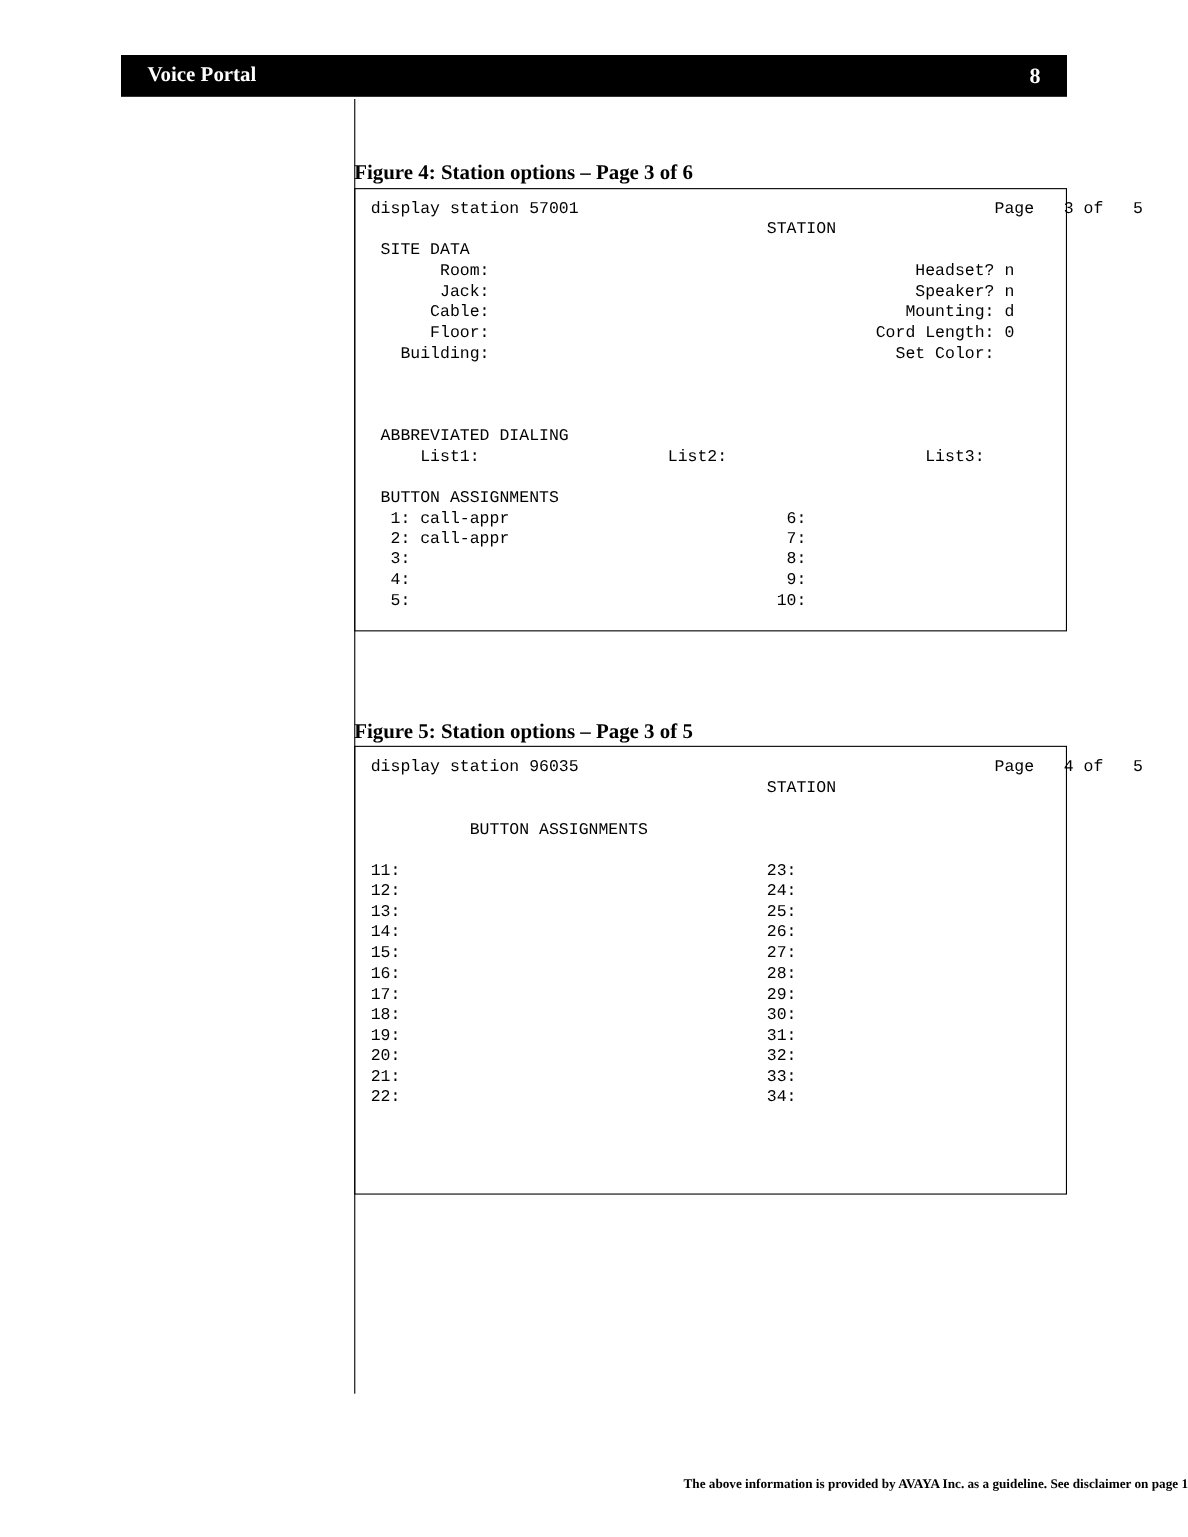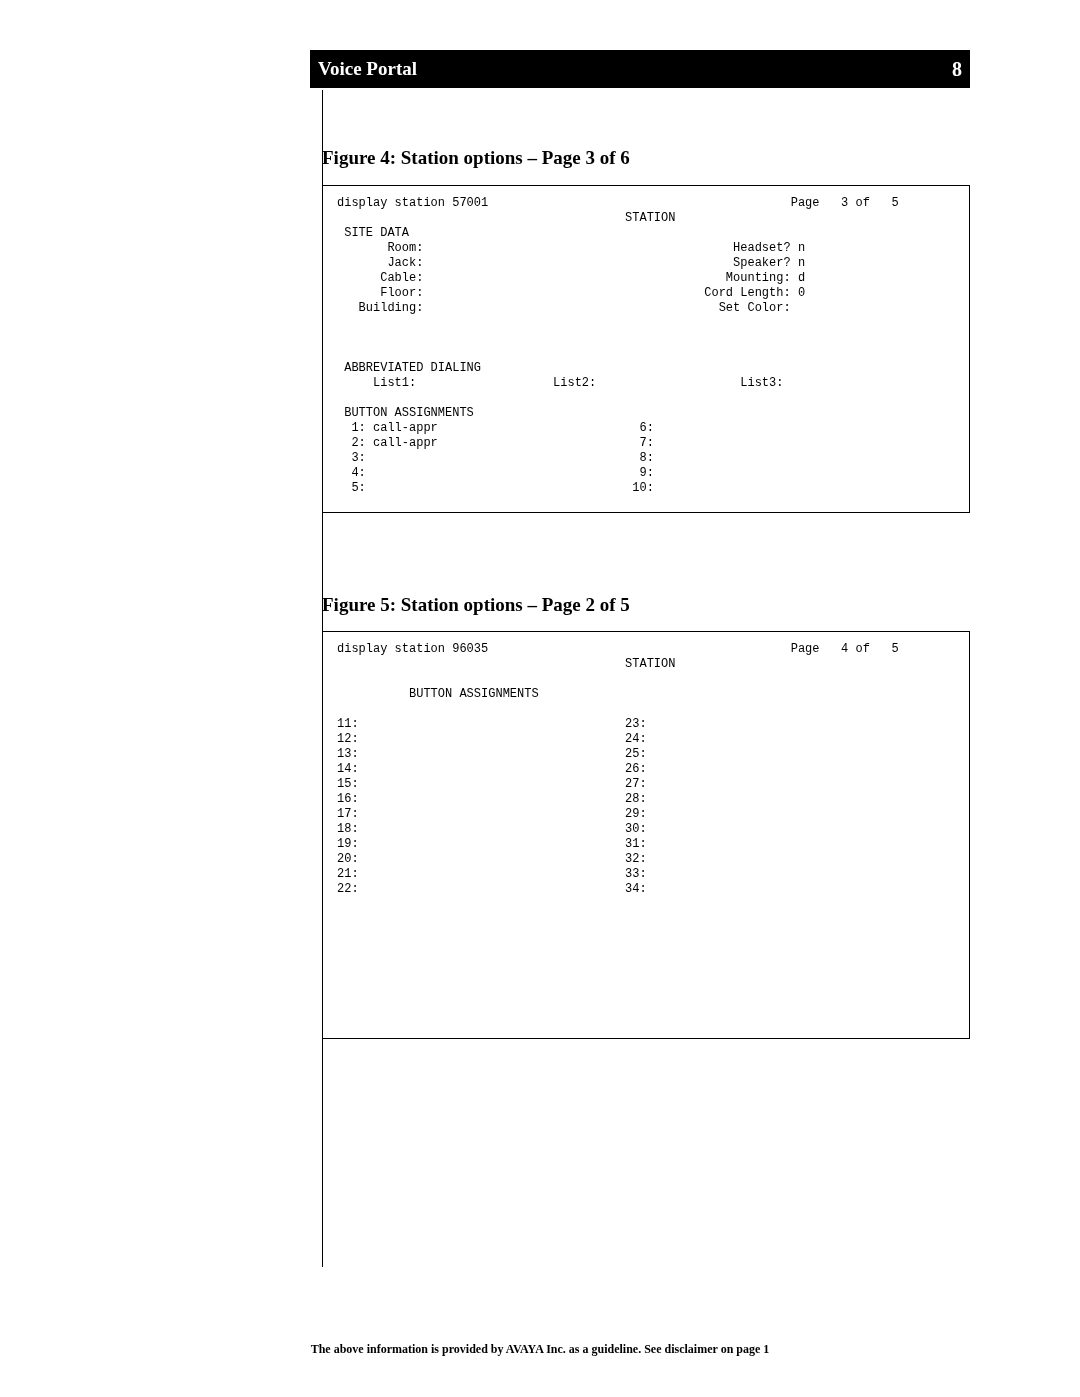--- a/index.html
+++ b/index.html
@@ -16,22 +16,21 @@
     position: relative;
     box-sizing: border-box;
     padding: 50px 110px 0 110px;
   }
   .header-bar {
     background: #000;
     color: #fff;
     display: flex;
     justify-content: space-between;
     align-items: center;
-    padding: 8px 8px;
-    margin-left: 200px;
+    padding: 8px 24px;
     margin-right: 0;
     height: 38px;
     box-sizing: border-box;
   }
   .header-title {
     font-weight: bold;
     font-size: 19px;
   }
   .header-page {
     font-weight: bold;
@@ -49,35 +48,35 @@
     margin-left: 212px;
     margin-top: 58px;
     font-size: 19px;
     line-height: 1.3;
   }
   .fig-caption {
     font-weight: bold;
   }
   .terminal-box {
     border: 1.5px solid #000;
-    margin-top: 14px;
+    margin-top: 0;
     margin-bottom: 40px;
     padding: 10px 14px 16px 14px;
     font-family: "Courier New", Courier, monospace;
-    font-size: 12px;
+    font-size: 15px;
     white-space: pre;
     line-height: 1.25;
     min-height: 160px;
   }
   .footer-note {
     position: absolute;
     bottom: 40px;
     left: 0;
     right: 0;
-    text-align: center;
+    text-align: right;
     font-size: 12px;
     font-weight: bold;
   }
 </style>
 </head>
 <body>
 
 <div class="page">
 
   <div class="header-bar">
@@ -110,21 +109,21 @@
   2: call-appr                            7:
   3:                                      8:
   4:                                      9:
   5:                                     10:
 </div>
     </div>
 
     <div style="height:40px"></div>
 
     <div>
-      <div class="fig-caption">Figure 5: Station options – Page 2 of 5</div>
+      <div class="fig-caption">Figure 5: Station options – Page 3 of 5</div>
       <div class="terminal-box" style="min-height:380px">display station 96035                                          Page   4 of   5
                                         STATION
 
           BUTTON ASSIGNMENTS
 
 11:                                     23:
 12:                                     24:
 13:                                     25:
 14:                                     26:
 15:                                     27:

